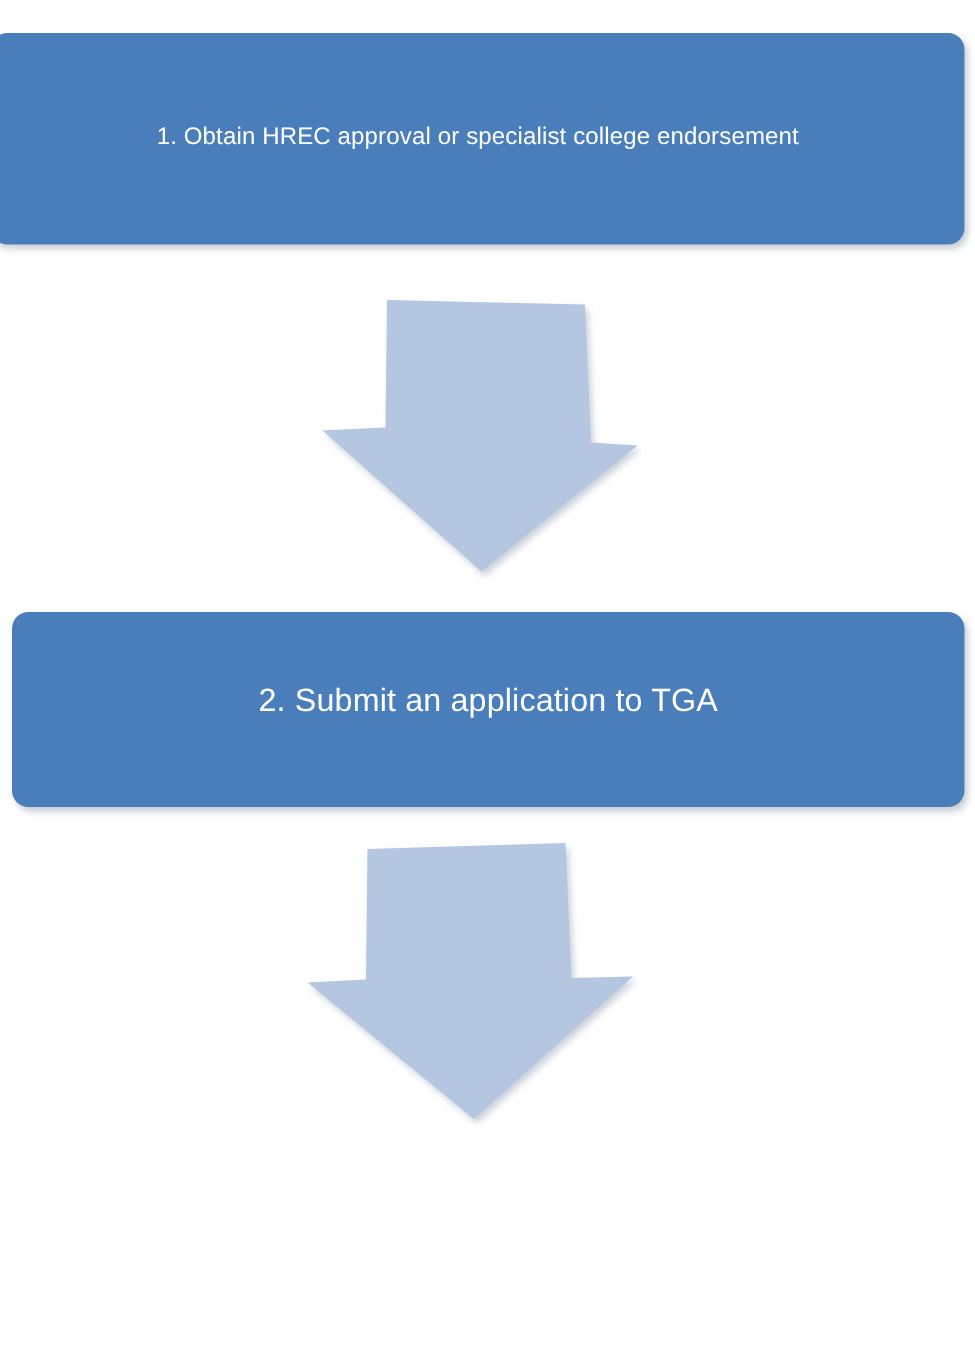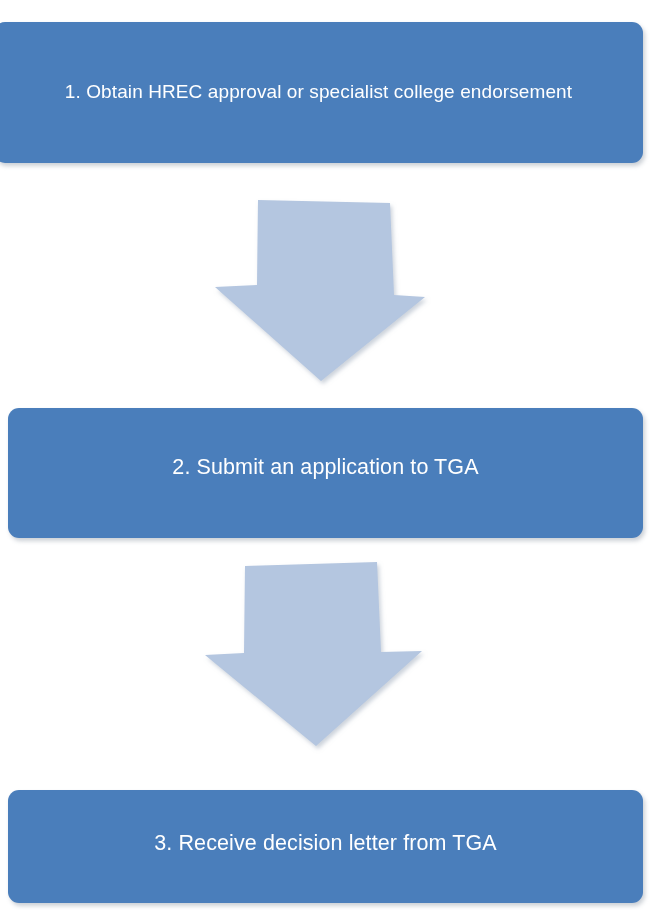--- a/index.html
+++ b/index.html
@@ -44,21 +44,21 @@
     white-space: nowrap;
   }
 
   #box-1 {
     left: -6px;
     top: 22px;
     width: 649px;
     height: 141px;
   }
   #box-1 .box-label {
-    font-size: 19px;
+    font-size: 16px;
     transform: translateY(-1px);
   }
 
   #box-2 {
     left: 8px;
     top: 408px;
     width: 635px;
     height: 130px;
   }
   #box-2 .box-label {
@@ -126,17 +126,14 @@
     <svg width="250" height="210" viewBox="0 0 250 210" xmlns="http://www.w3.org/2000/svg">
       <defs>
         <filter id="arrowShadow2" x="-20%" y="-20%" width="150%" height="150%">
           <feDropShadow dx="2" dy="3" stdDeviation="2" flood-color="#9aa6b8" flood-opacity="0.5"></feDropShadow>
         </filter>
       </defs>
       <polygon points="60,16 192,12 196,102 237,101 131,196 20,105 59,103" fill="#b4c6e0" filter="url(#arrowShadow2)"></polygon>
     </svg>
   </div>
 
-  <div class="process-box" id="box-3">
-    <span class="box-label">3. Receive decision letter from TGA</span>
-  </div>
 
 </div>
 
 </body></html>

